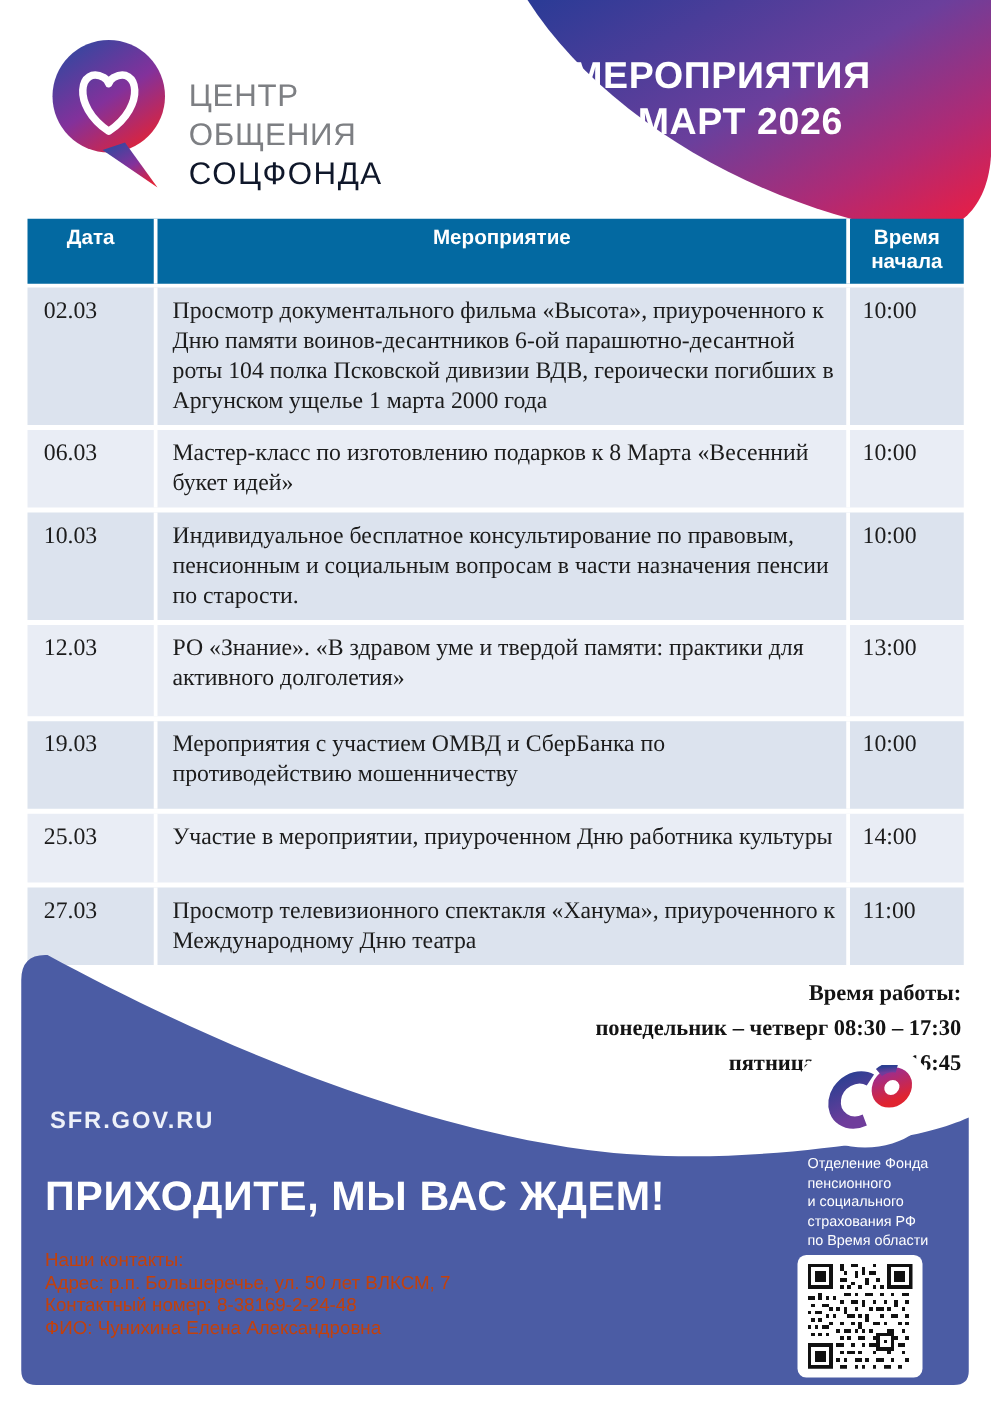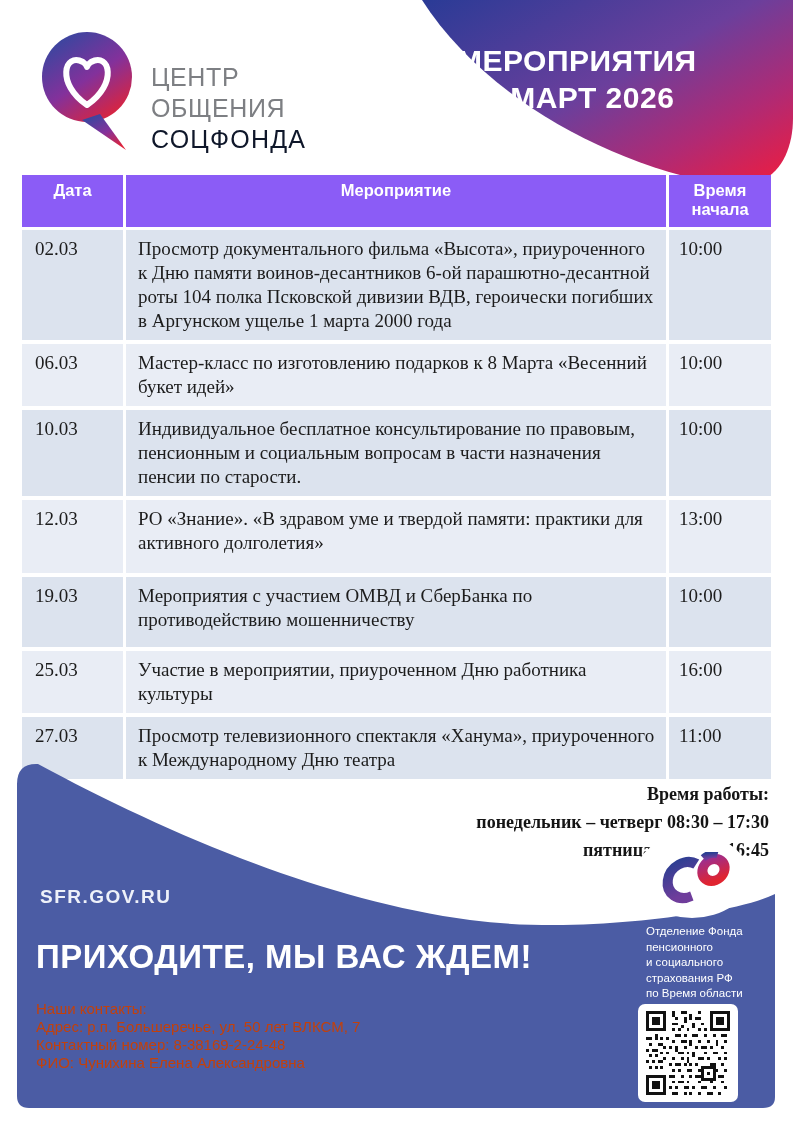--- a/index.html
+++ b/index.html
@@ -12,26 +12,26 @@
              color:#7d7f83;letter-spacing:0.6px;}
   .logo-text .bold{font-weight:normal;color:#0f172a;letter-spacing:1.2px;}
 
   
   .banner-svg{position:absolute;left:0;top:0;}
   .banner-text{position:absolute;left:457px;top:42px;color:#fff;font-weight:bold;
                font-size:30px;line-height:37px;letter-spacing:0.5px;}
 
   
   .table{position:absolute;left:22px;top:175px;width:749px;}
-  .thead{display:flex;background:#8b5cf6;color:#fff;font-weight:bold;
+  .thead{display:flex;background:#0369a1;color:#fff;font-weight:bold;
          font-size:16.5px;min-height:52px;margin-bottom:3px;}
   .thead .cell{padding-top:6px;text-align:center;}
   .c-date{width:101px;box-sizing:border-box;}
   .c-event{flex:1;box-sizing:border-box;}
-  .c-time{width:105px;box-sizing:border-box;}
+  .c-time{width:94px;box-sizing:border-box;}
   .thead .c-event,.thead .c-time,.trow .c-event,.trow .c-time{border-left:3px solid #fff;}
   .tbody .trow{display:flex;margin-bottom:4px;font-family:"Liberation Serif",serif;
          font-size:19px;line-height:24px;color:#1c1c1c;}
   .tbody .trow:nth-child(odd){background:#dce3ee;}
   .tbody .trow:nth-child(even){background:#e9edf5;}
   .trow .c-date{padding:7px 4px 24px 13px;}
   .trow .c-event{padding:7px 8px 7px 12px;}
   .trow .c-time{padding:7px 20px 7px 10px;}
   .tbody .trow:nth-child(4){min-height:73px;}
   .tbody .trow:nth-child(5){min-height:70px;}
@@ -124,21 +124,21 @@
         <div class="c-time">13:00</div>
       </div>
       <div class="trow">
         <div class="c-date">19.03</div>
         <div class="c-event">Мероприятия с участием ОМВД и СберБанка по противодействию мошенничеству</div>
         <div class="c-time">10:00</div>
       </div>
       <div class="trow">
         <div class="c-date">25.03</div>
         <div class="c-event">Участие в мероприятии, приуроченном Дню работника культуры</div>
-        <div class="c-time">16:00</div>
+        <div class="c-time">14:00</div>
       </div>
       <div class="trow">
         <div class="c-date">27.03</div>
         <div class="c-event">Просмотр телевизионного спектакля «Ханума», приуроченного к Международному Дню театра</div>
         <div class="c-time">11:00</div>
       </div>
     </div>
   </div>
 
   <div class="hours">

